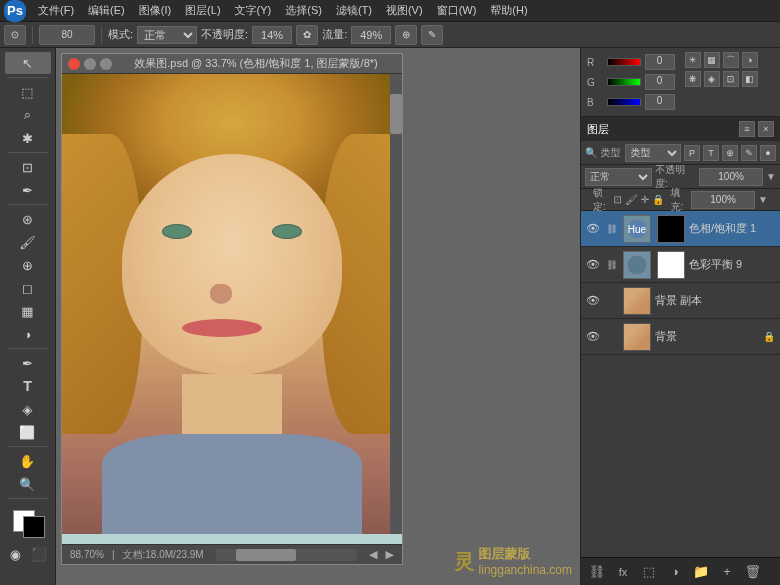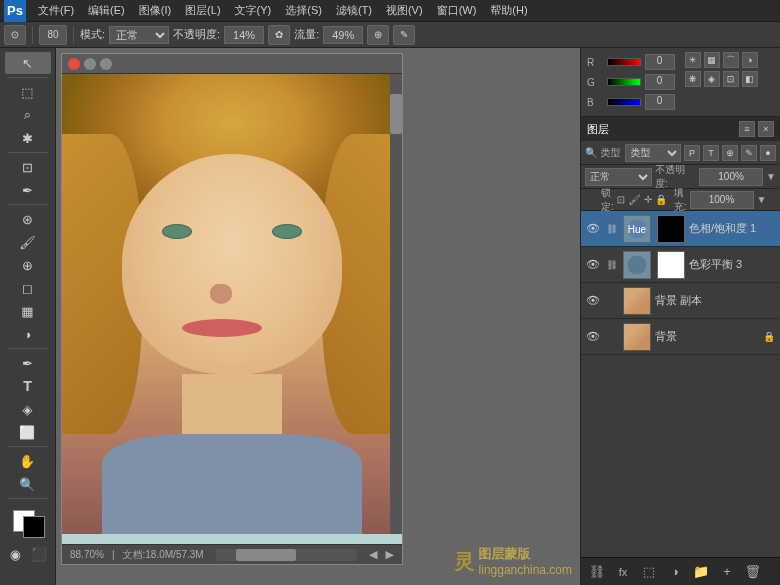--- a/index.html
+++ b/index.html
@@ -3,21 +3,21 @@
   <meta charset="utf-8">
   <style>
     * { margin: 0; padding: 0; box-sizing: border-box; }
     body { width: 780px; height: 585px; overflow: hidden; background: #4a4a4a; font-family: 'Microsoft YaHei', Arial, sans-serif; font-size: 11px; color: #ccc; }
 
     
     #menu-bar {
       width: 780px; height: 22px; background: #2b2b2b; display: flex; align-items: center;
       border-bottom: 1px solid #1a1a1a; padding-left: 4px; gap: 2px;
     }
-    .ps-logo { width: 22px; height: 22px; background: #1c6bbf; display: flex; align-items: center; justify-content: center; font-weight: bold; font-size: 13px; color: #fff; margin-right: 4px; flex-shrink: 0; }
+    .ps-logo { width: 22px; height: 22px; background: #1c6bbf; display: flex; align-items: center; justify-content: center; font-weight: bold; font-size: 13px; color: #fff; margin-right: 4px; flex-shrink: 0; border-radius: 9px; }
     .menu-item { padding: 2px 6px; font-size: 11px; color: #ccc; cursor: pointer; white-space: nowrap; }
 
     
     #toolbar-bar {
       width: 780px; height: 26px; background: #3c3c3c; display: flex; align-items: center;
       border-bottom: 1px solid #222; padding: 0 4px; gap: 4px;
     }
     .toolbar-btn { width: 22px; height: 20px; background: #555; border: 1px solid #666; display: flex; align-items: center; justify-content: center; font-size: 10px; color: #ccc; cursor: pointer; border-radius: 2px; }
     .toolbar-separator { width: 1px; height: 18px; background: #555; margin: 0 2px; }
     .toolbar-label { font-size: 11px; color: #ccc; white-space: nowrap; }
@@ -136,21 +136,21 @@
     .panel-title { font-size: 11px; color: #fff; font-weight: normal; }
     .panel-controls { display: flex; gap: 3px; }
     .panel-ctrl-btn { width: 16px; height: 16px; background: #555; border: 1px solid #666; font-size: 9px; color: #ccc; display: flex; align-items: center; justify-content: center; cursor: pointer; }
 
     #layers-filter { height: 24px; background: #3c3c3c; display: flex; align-items: center; padding: 0 4px; gap: 3px; border-bottom: 1px solid #222; }
     .filter-icon { font-size: 10px; color: #aaa; }
     .filter-select { height: 18px; background: #555; border: 1px solid #666; color: #ccc; font-size: 10px; flex: 1; }
     .filter-btn { width: 16px; height: 16px; background: #555; border: 1px solid #666; font-size: 9px; color: #ccc; display: flex; align-items: center; justify-content: center; cursor: pointer; }
 
     #layers-blend { height: 24px; background: #3c3c3c; display: flex; align-items: center; padding: 0 4px; gap: 3px; border-bottom: 1px solid #222; }
-    #layers-lock { height: 22px; background: #3c3c3c; display: flex; align-items: center; padding: 0 20px; gap: 3px; border-bottom: 1px solid #222; }
+    #layers-lock { height: 22px; background: #3c3c3c; display: flex; align-items: center; padding: 0 12px; gap: 3px; border-bottom: 1px solid #222; }
     .blend-label { font-size: 10px; color: #aaa; }
     .blend-select { height: 18px; background: #555; border: 1px solid #666; color: #ccc; font-size: 10px; width: 70px; }
     .blend-input { height: 18px; width: 64px; background: #555; border: 1px solid #666; color: #ccc; font-size: 10px; text-align: center; }
     .lock-icon { font-size: 10px; color: #aaa; cursor: pointer; }
 
     #layers-list { flex: 1; overflow-y: auto; background: #3c3c3c; }
     .layer-item {
       height: 36px; display: flex; align-items: center; padding: 0 4px; gap: 4px;
       border-bottom: 1px solid #2a2a2a; cursor: pointer;
     }
@@ -196,21 +196,21 @@
   <div class="menu-item">选择(S)</div>
   <div class="menu-item">滤镜(T)</div>
   <div class="menu-item">视图(V)</div>
   <div class="menu-item">窗口(W)</div>
   <div class="menu-item">帮助(H)</div>
 </div>
 
 <div id="toolbar-bar">
   <div class="toolbar-btn">⊙</div>
   <div class="toolbar-separator"></div>
-  <div class="toolbar-btn" style="width:28px">80</div>
+  <div class="toolbar-btn" style="width:56px">80</div>
   <div class="toolbar-separator"></div>
   <span class="toolbar-label">模式:</span>
   <select class="toolbar-select" style="width:60px">
     <option>正常</option>
   </select>
   <span class="toolbar-label">不透明度:</span>
   <input class="toolbar-input" type="text" value="14%" style="">
   <div class="toolbar-btn">✿</div>
   <span class="toolbar-label">流量:</span>
   <input class="toolbar-input" type="text" value="49%" style="">
@@ -255,20 +255,21 @@
       <div class="tool-btn" style="width:22px">⬛</div>
     </div>
   </div>
 
   <div id="canvas-area">
     <div id="canvas-window">
       <div id="canvas-titlebar">
         <div class="win-btn win-close"></div>
         <div class="win-btn win-min"></div>
         <div class="win-btn win-max"></div>
+        <div id="canvas-title">效果图.psd @ 33.7% (色相/饱和度 1, 图层蒙版/8*)</div>
       </div>
       <div id="canvas-content">
 
         <div id="portrait">
           <div class="portrait-hair-top"></div>
           <div class="portrait-hair-side-left"></div>
           <div class="portrait-hair-side-right"></div>
           <div class="portrait-face"></div>
           <div class="portrait-eye-left"></div>
           <div class="portrait-eye-right"></div>
@@ -279,21 +280,21 @@
         </div>
 
         <div id="canvas-vscroll" style="position:absolute;right:0;top:0;width:12px;height:460px;background:#555;">
           <div style="width:12px;height:40px;background:#888;margin-top:20px;border-radius:2px;"></div>
         </div>
       </div>
 
       <div id="canvas-statusbar">
         <span class="status-text">88.70%</span>
         <span class="status-text">|</span>
-        <span class="status-text">文档:18.0M/57.3M</span>
+        <span class="status-text">文档:18.0M/23.9M</span>
         <div style="flex:1;height:12px;background:#555;margin:0 4px;border-radius:2px;">
           <div style="width:60px;height:12px;background:#888;border-radius:2px;margin-left:20px;"></div>
         </div>
         <span style="color:#aaa;font-size:11px;cursor:pointer;">◀</span>
         <span style="color:#aaa;font-size:11px;cursor:pointer;">▶</span>
       </div>
     </div>
 
     <div id="watermark">
       <div class="watermark-logo">灵</div>
@@ -403,21 +404,21 @@
         <div class="layer-item">
           <div class="layer-eye">👁</div>
           <div class="layer-link">⛓</div>
           <div class="layer-thumb" style="background:#7090a8;display:flex;align-items:center;justify-content:center;">
             <svg width="24" height="24" viewBox="0 0 24 24">
               <circle cx="12" cy="12" r="10" fill="#5a7a90" stroke="#888" stroke-width="1"></circle>
             </svg>
           </div>
           <div class="layer-mask-thumb" style="background:#fff;"></div>
           <div class="layer-info">
-            <span class="layer-name">色彩平衡 3</span>
+            <span class="layer-name">色彩平衡 9</span>
           </div>
         </div>
 
         <div class="layer-item">
           <div class="layer-eye">👁</div>
           <div class="layer-link"></div>
           <div class="layer-thumb layer-thumb-bg-copy" style="border:1px solid #555;"></div>
           <div class="layer-info">
             <span class="layer-name">背景 副本</span>
           </div>

